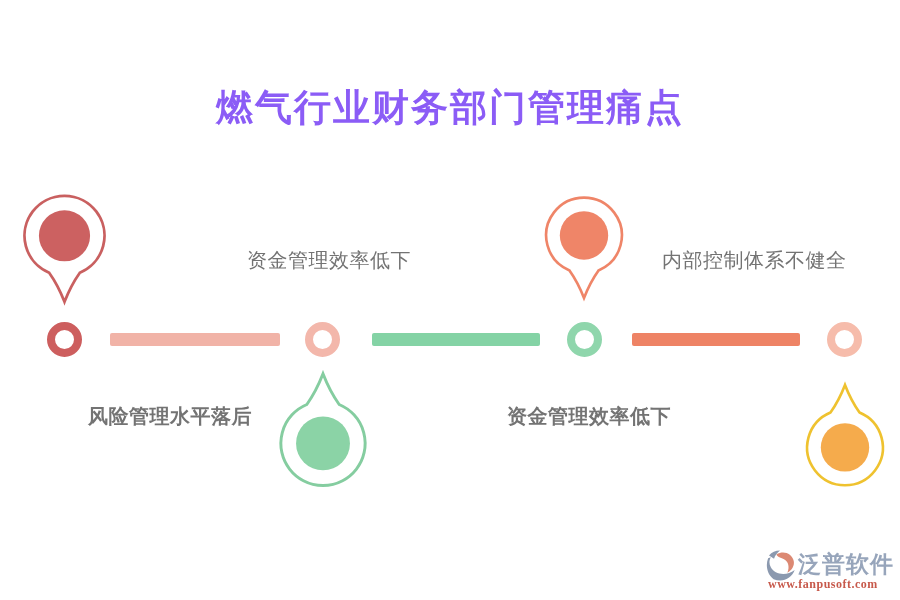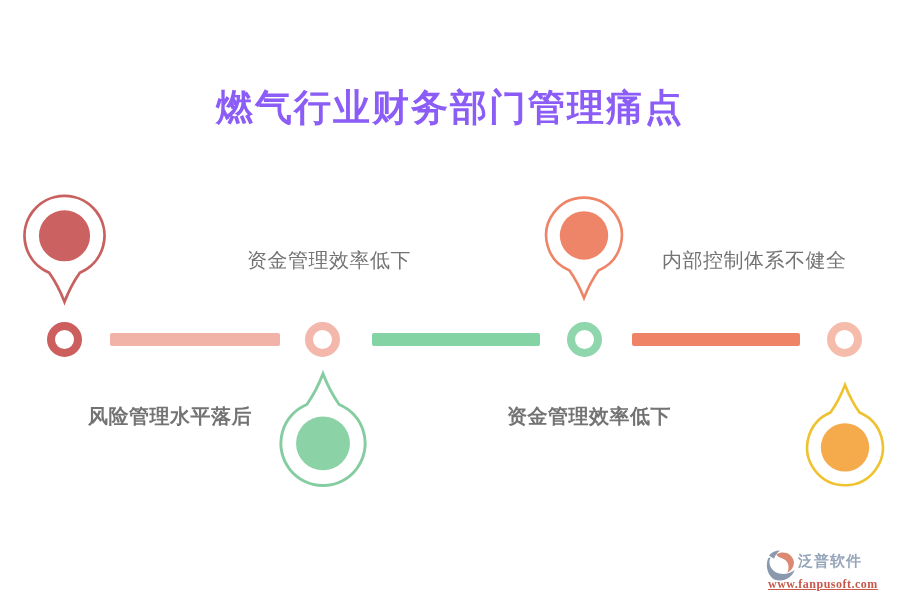--- a/index.html
+++ b/index.html
@@ -49,27 +49,27 @@
   }
   .label-1 { left:64px;  top:405px; font-weight:700;margin-left:24px; }
   .label-2 { left:247px; top:249px; font-weight:400; }
   .label-3 { left:507px; top:405px; font-weight:700; }
   .label-4 { left:662px; top:249px; font-weight:400;text-align:right; }
 
   
   .logo { position:absolute; left:762px; top:548px; width:132px; height:45px; cursor:pointer; }
   .logo-icon { position:absolute; left:1px; top:1px; width:34px; height:33px; }
   .logo-name {
-    position:absolute; left:36px; top:5px; font-size:15px; font-weight:700;
+    position:absolute; left:36px; top:5px; font-size:23px; font-weight:700;
     letter-spacing:1px; color:var(--name-c); white-space:nowrap; line-height:1;
   }
   .logo-url {
     position:absolute; left:6px; top:30px; font-size:12px; font-weight:700;
     font-family:"Liberation Serif","DejaVu Serif",serif;
-    letter-spacing:0.5px; color:var(--url-c); white-space:nowrap; line-height:1;text-decoration:underline;
+    letter-spacing:0.5px; color:var(--url-c); white-space:nowrap; line-height:1;
   }
 </style>
 </head>
 <body>
 
 <div class="stage">
 
   <div class="title">燃气行业财务部门管理痛点</div>
 
   <svg class="pin pin-1" viewBox="0 0 100 126" style="--stroke: #c96060; --fill: #cc6161;">

